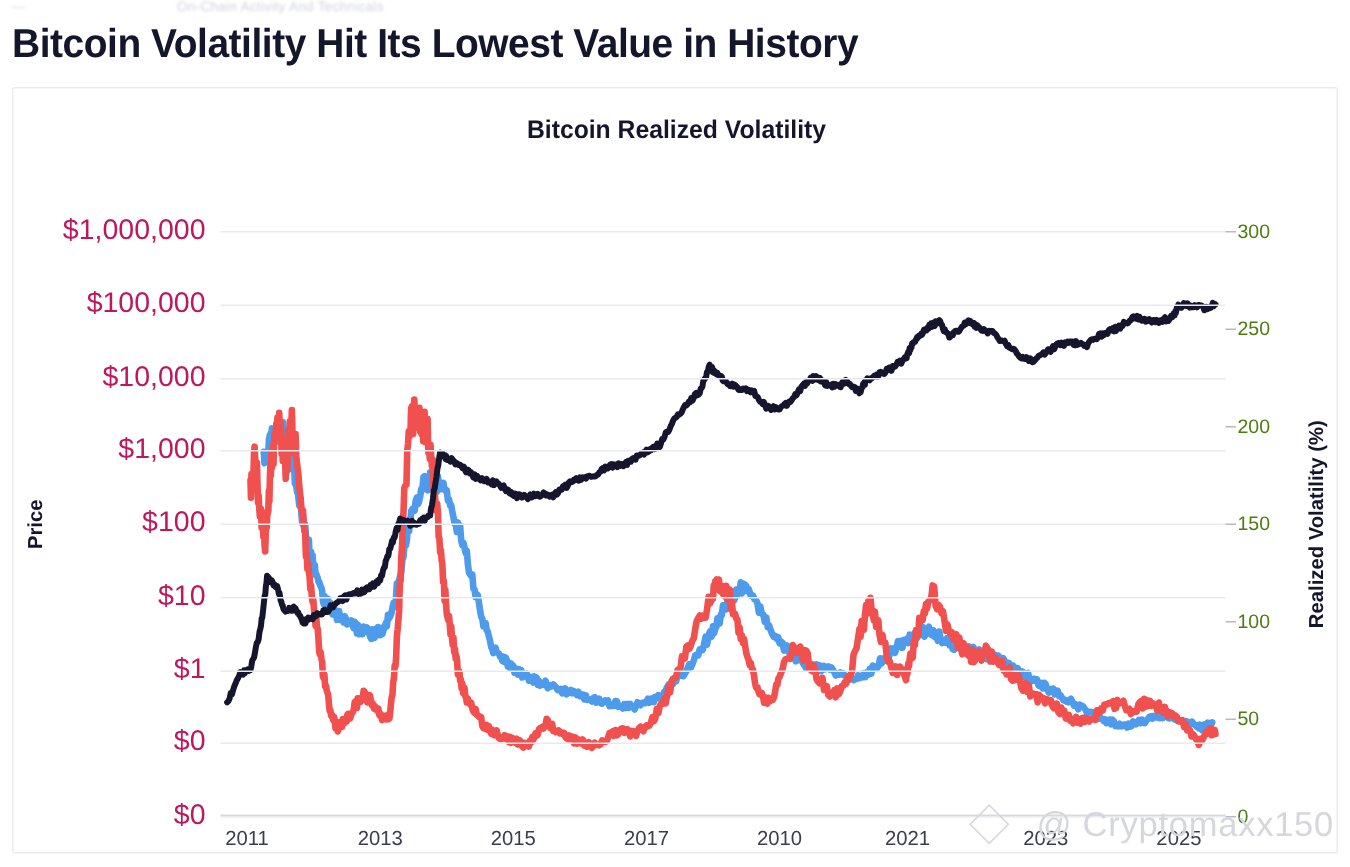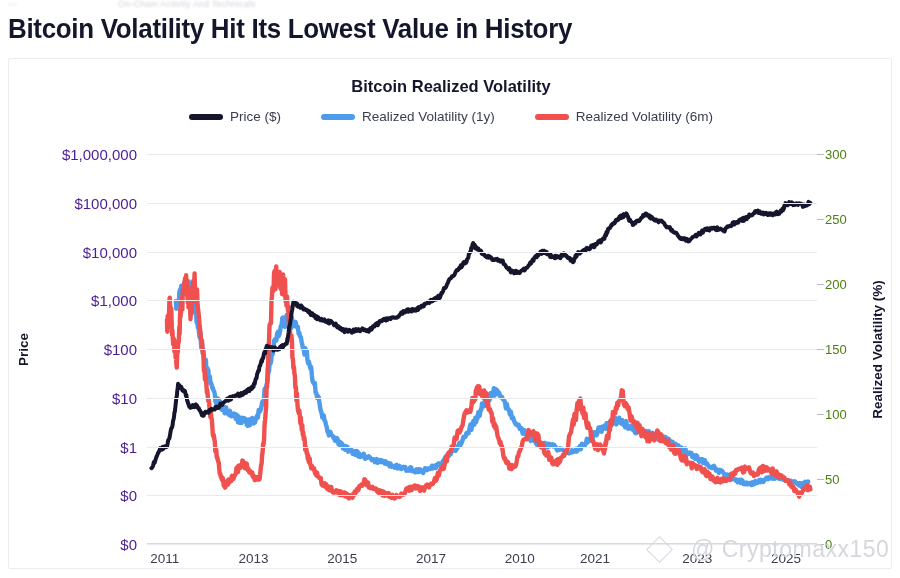--- a/index.html
+++ b/index.html
@@ -54,21 +54,21 @@
     position:absolute;left:138px;top:95px;width:670px;height:390px;
   }
   .gridline{
     position:absolute;left:0;width:670px;height:1px;background:#e9eaee;
   }
   .axis-bottom{
     position:absolute;left:0;bottom:0;width:670px;height:1px;background:#d8d9de;
   }
   .ylabels-left{position:absolute;left:0;top:95px;width:128px;height:390px;}
   .ylabels-left .t{
-    position:absolute;right:0;font-size:15px;color:#4c1d95;
+    position:absolute;right:0;font-size:19px;color:#be185d;
     white-space:nowrap;transform:translateY(-50%);
   }
 
   .ylabels-right{position:absolute;left:816px;top:95px;width:60px;height:390px;}
   .ylabels-right .t{
     position:absolute;left:0;font-size:13px;color:#4d7c0f;
     white-space:nowrap;transform:translateY(-50%);
   }
   .tickmark{
     position:absolute;left:808px;width:7px;height:1px;background:#b9bac1;
@@ -116,34 +116,20 @@
   <span class="s1">—</span>
   <span class="s2">On-Chain Activity And Technicals</span>
 </div>
 
 <div class="headline">Bitcoin Volatility Hit Its Lowest Value in History</div>
 
 <div class="card">
 
   <div class="chart-title">Bitcoin Realized Volatility</div>
 
-  <div class="legend">
-    <div class="legend-item">
-      <span class="legend-swatch" style="background:#15162e"></span>
-      <span class="legend-label">Price ($)</span>
-    </div>
-    <div class="legend-item">
-      <span class="legend-swatch" style="background:#4d9bea"></span>
-      <span class="legend-label">Realized Volatility (1y)</span>
-    </div>
-    <div class="legend-item">
-      <span class="legend-swatch" style="background:#f0504e"></span>
-      <span class="legend-label">Realized Volatility (6m)</span>
-    </div>
-  </div>
 
   <div class="ytitle-left">
     <span>Price</span>
   </div>
 
   <div class="ylabels-left" id="ylabels-left">
       <div class="t" style="top: 0px;">$1,000,000</div>
       <div class="t" style="top: 48.75px;">$100,000</div>
       <div class="t" style="top: 97.5px; margin-left: 13px;">$10,000</div>
       <div class="t" style="top: 146.25px; text-align: right;">$1,000</div>
@@ -185,21 +171,21 @@
   <div class="ytitle-right">
     <span>Realized Volatility (%)</span>
   </div>
 
   <div class="xlabels" id="xlabels">
       <div class="t" style="left: 17.7483px;">2011</div>
       <div class="t" style="left: 106.49px;">2013</div>
       <div class="t" style="left: 195.232px;">2015</div>
       <div class="t" style="left: 283.974px; text-align: right;">2017</div>
       <div class="t" style="left: 372.715px;">2010</div>
-      <div class="t" style="left: 448px;">2021</div>
+      <div class="t" style="left: 458px;">2021</div>
       <div class="t" style="left: 550.199px;">2023</div>
       <div class="t" style="left: 638.94px;">2025</div>
     </div>
 
 <div class="tickmark" style="top: 95px;"></div>
     <div class="tickmark" style="top: 160px;"></div>
     <div class="tickmark" style="top: 225px;"></div>
     <div class="tickmark" style="top: 290px;"></div>
     <div class="tickmark" style="top: 355px;"></div>
     <div class="tickmark" style="top: 420px;"></div>

